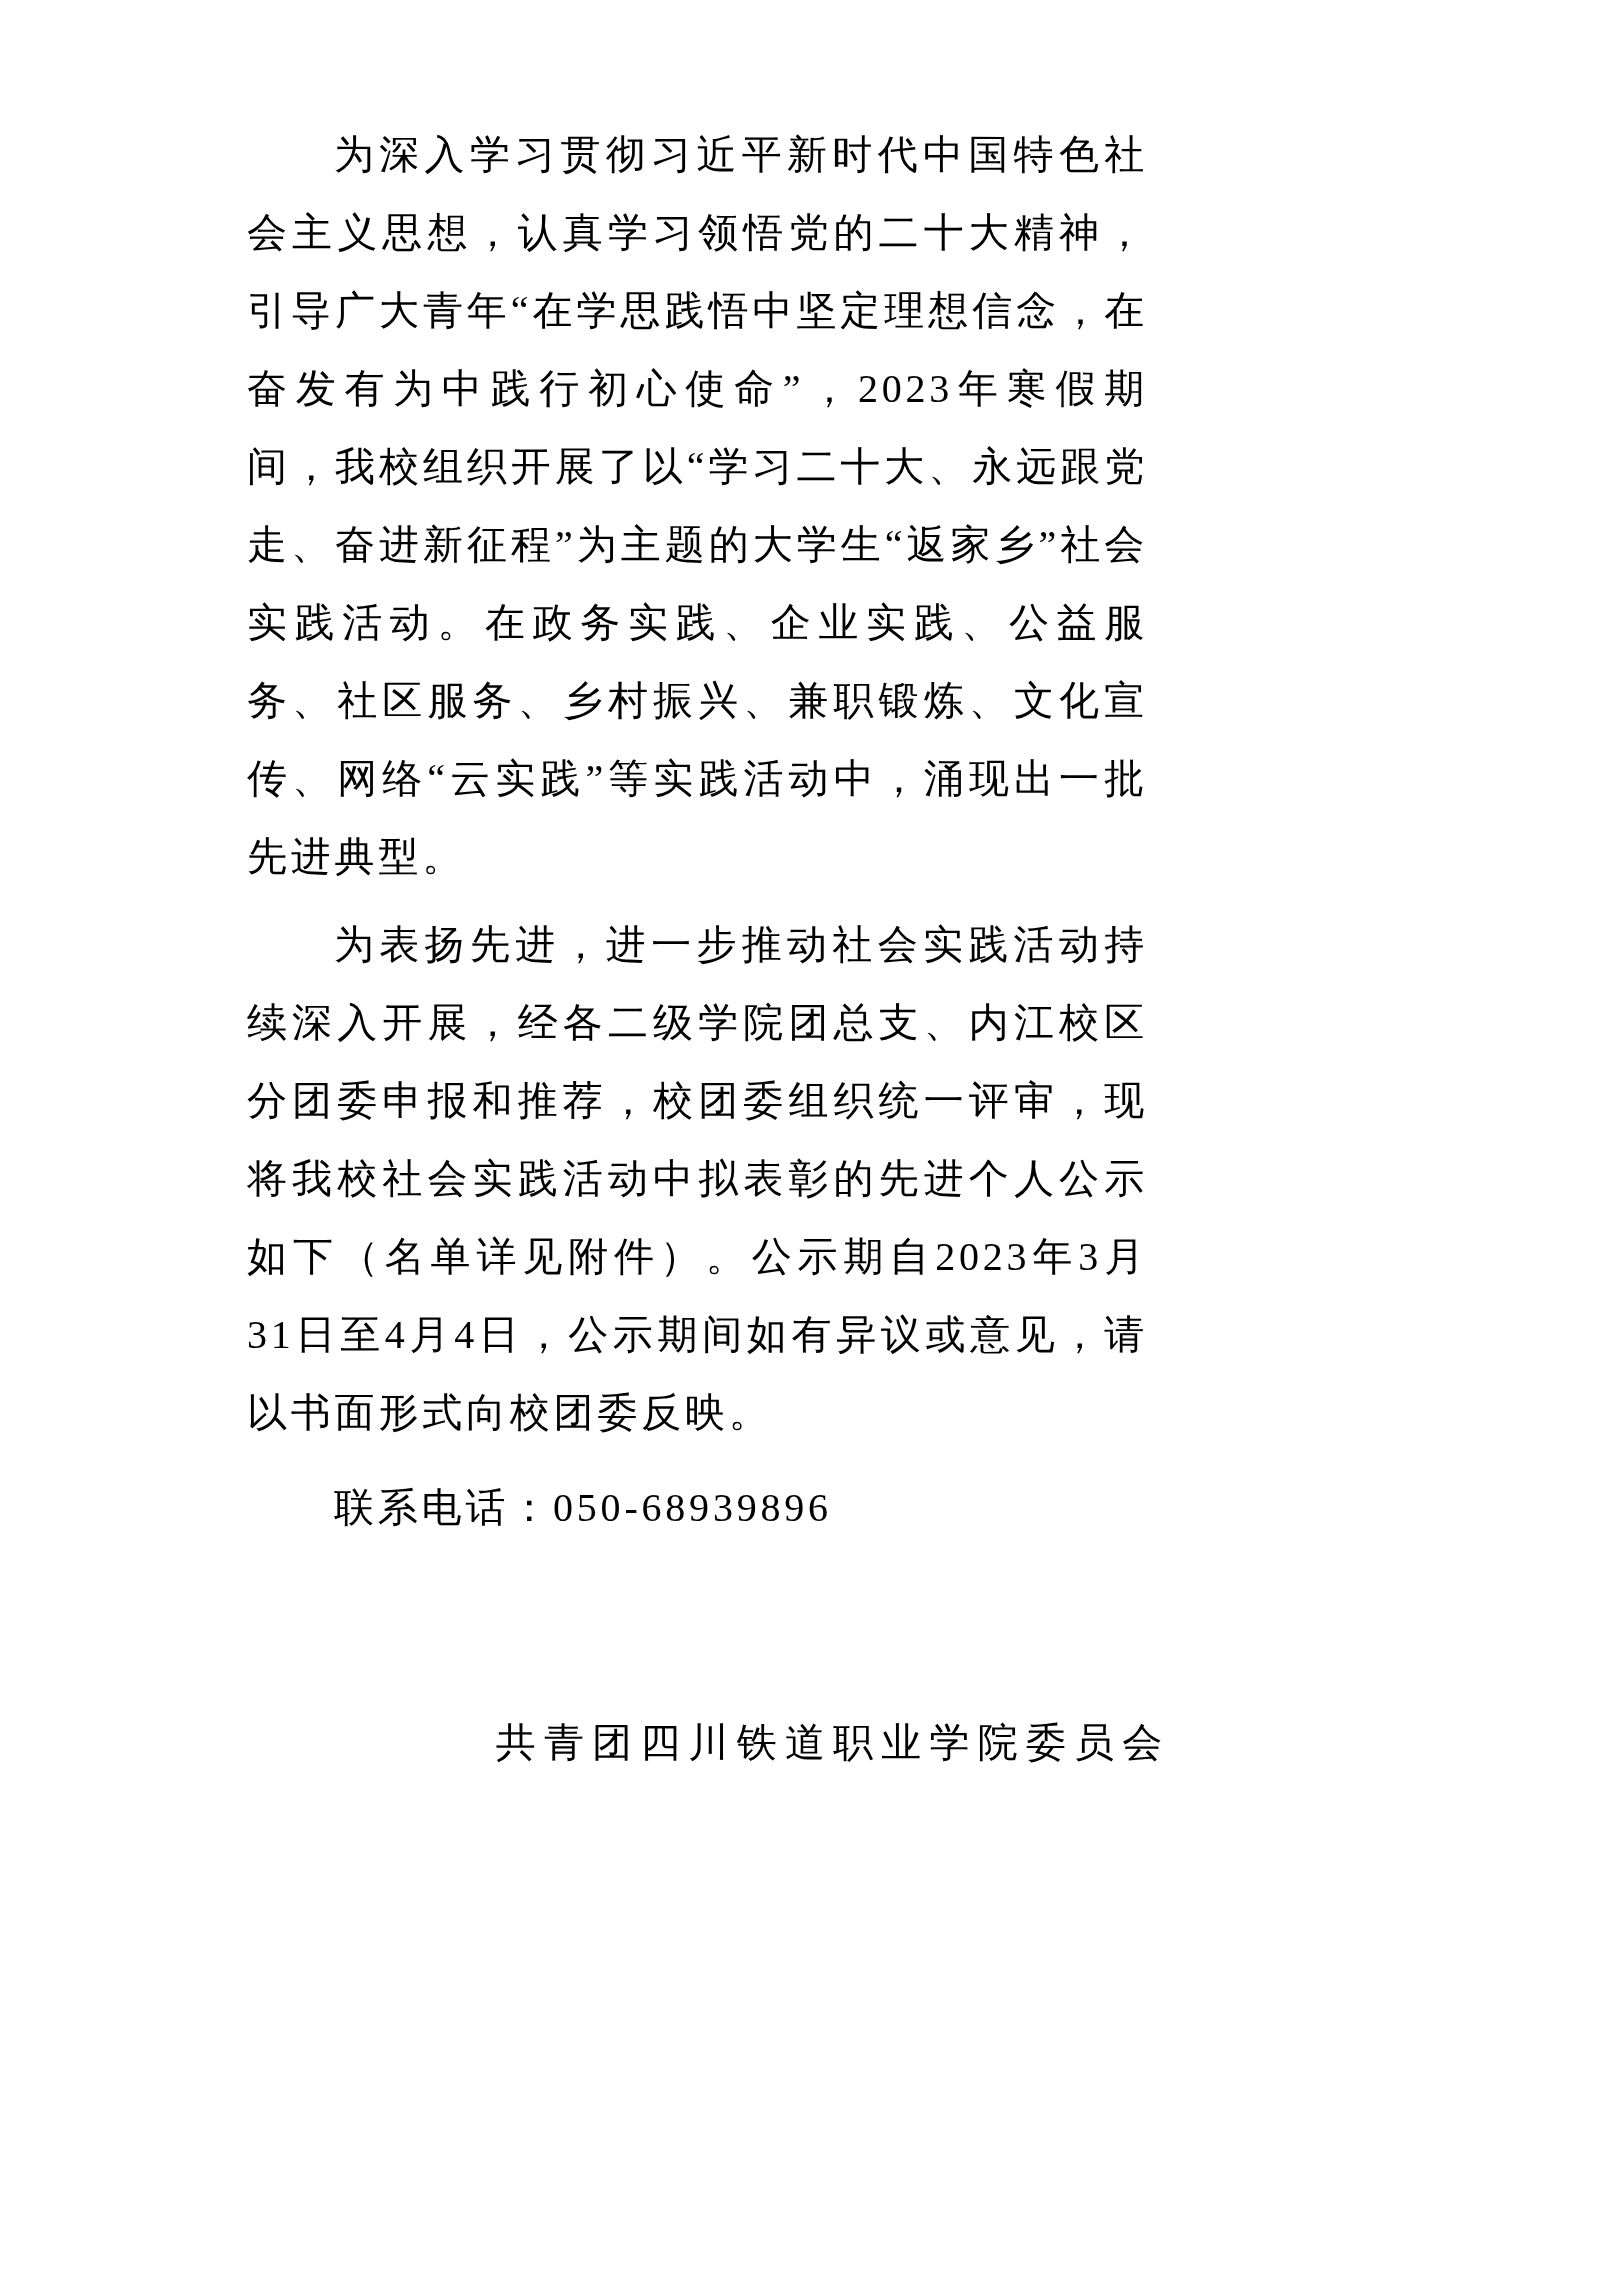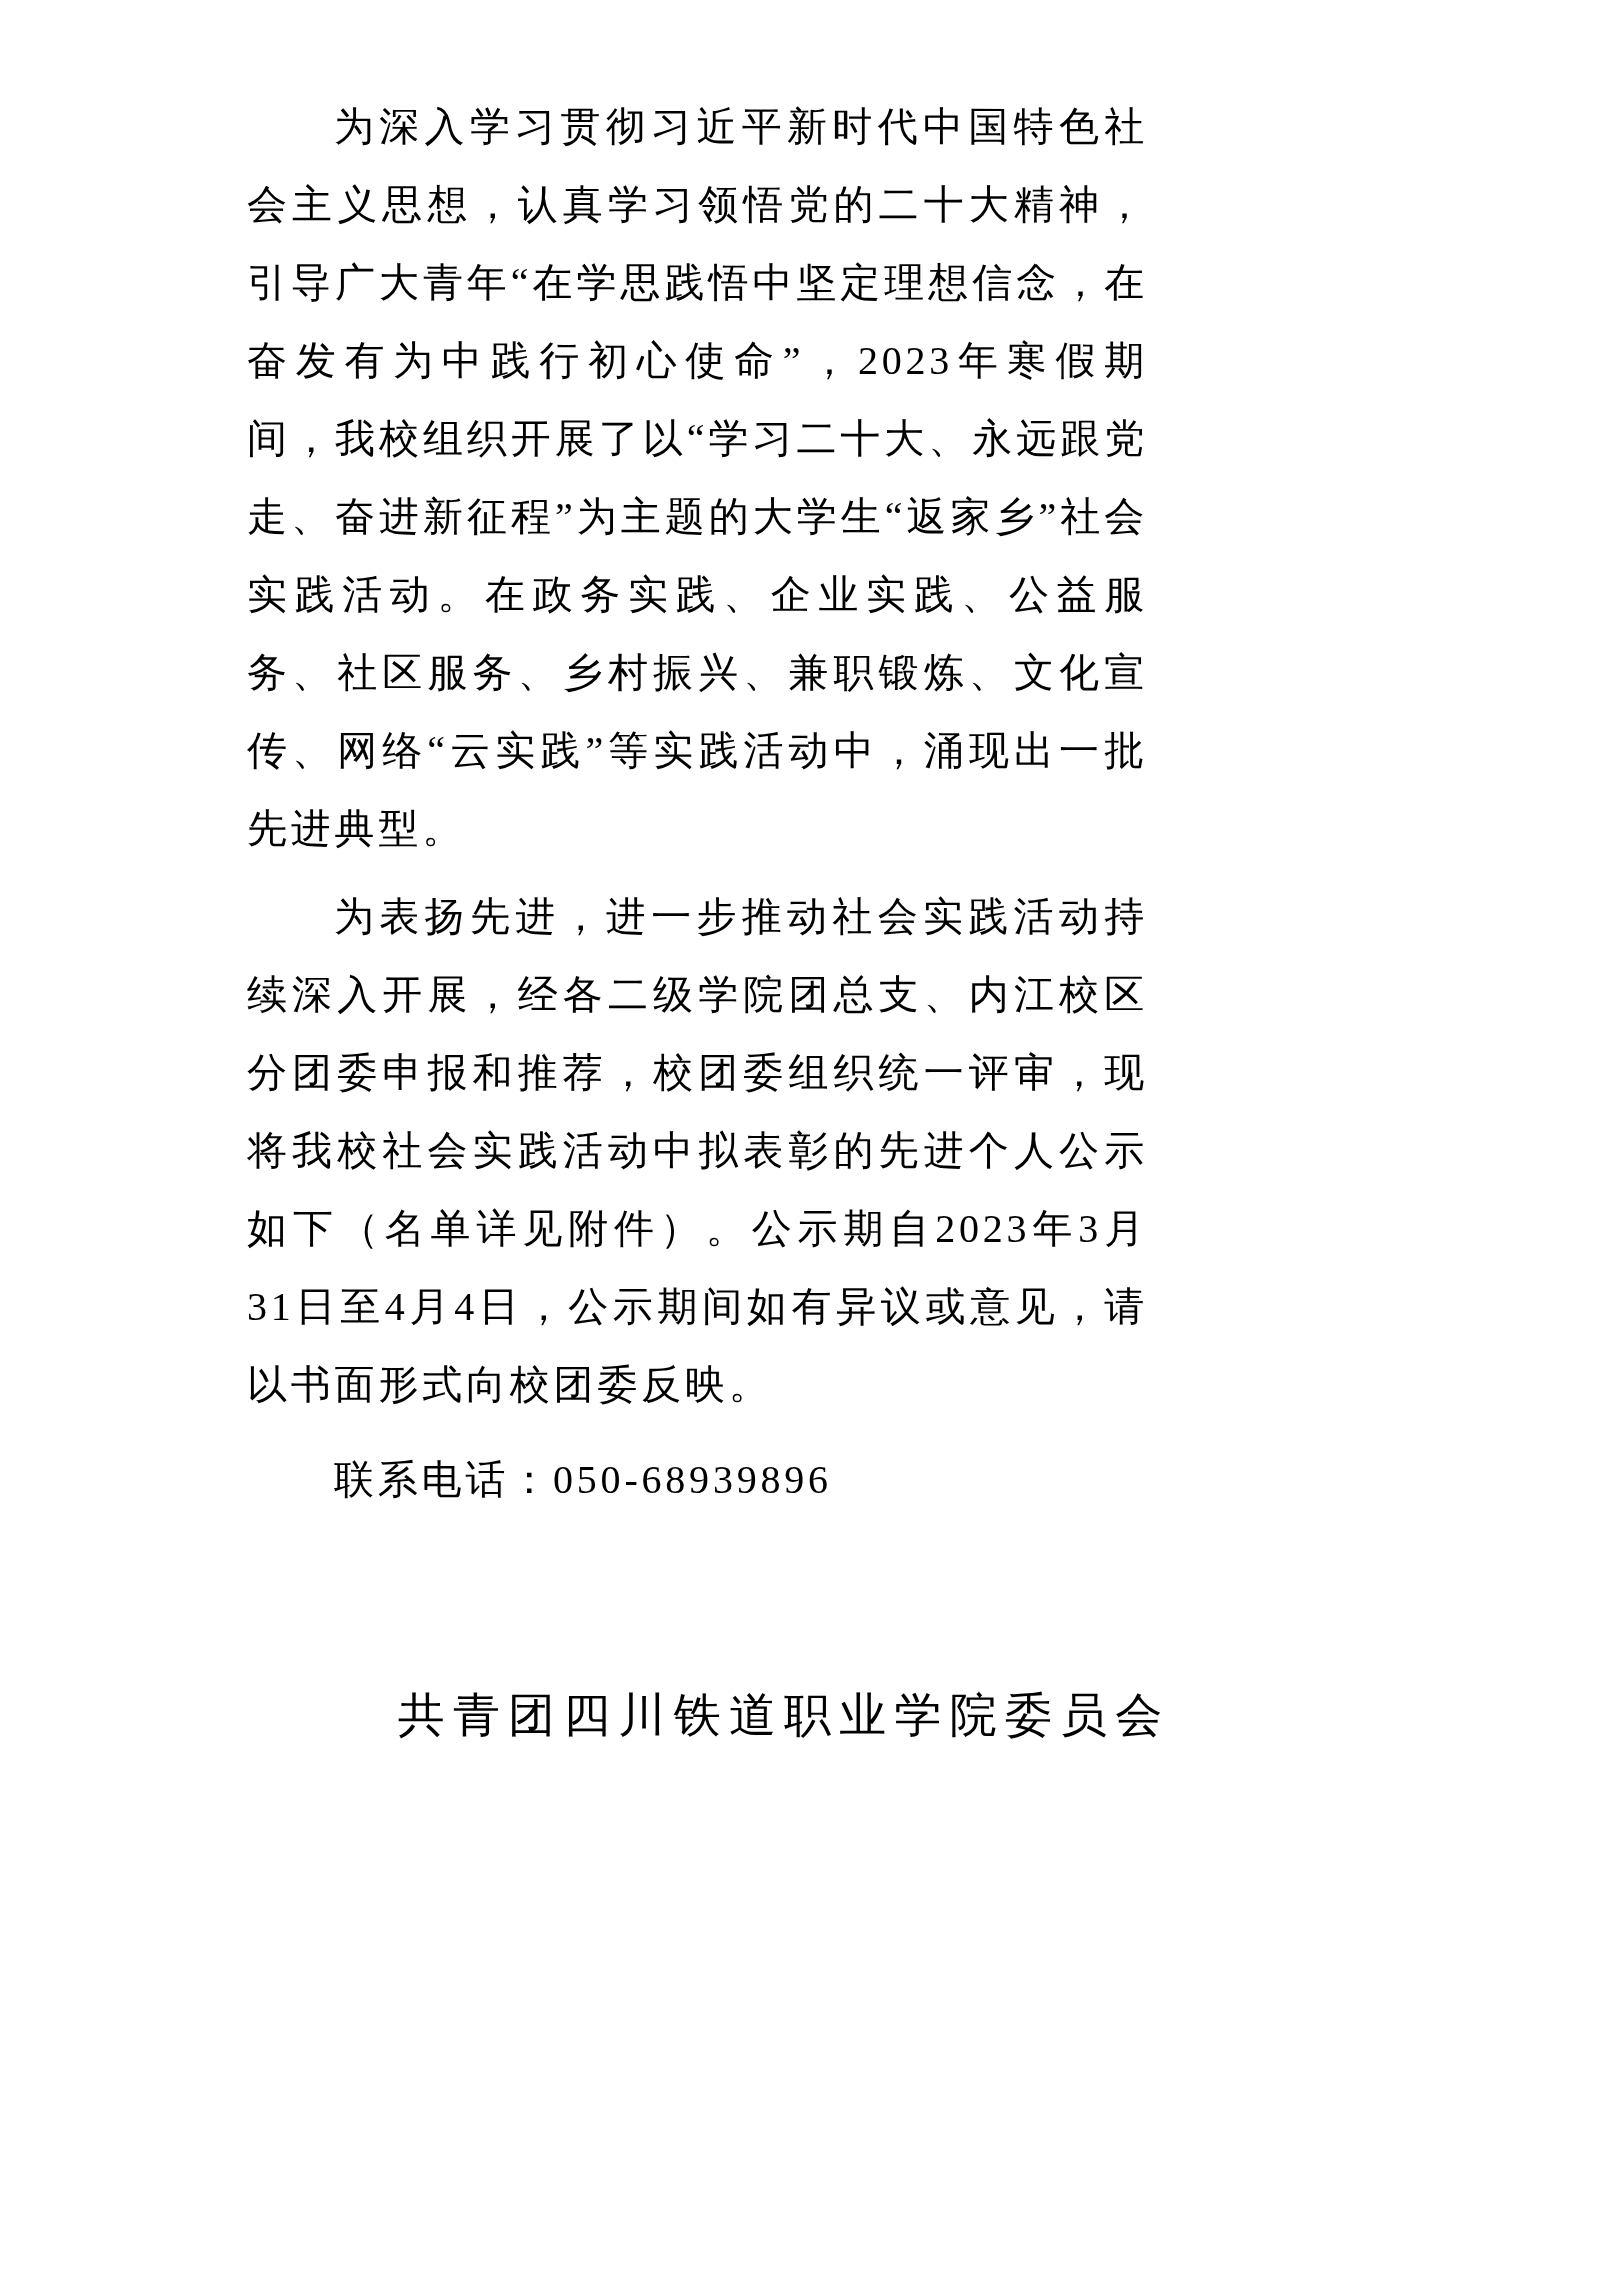--- a/index.html
+++ b/index.html
@@ -8,21 +8,21 @@
     background: #ffffff;
   }
   .page {
     position: relative;
     width: 1398px;
     height: 2295px;
     background: #ffffff;
     color: #000000;
     font-family: "Liberation Serif", "DejaVu Serif", serif;
     box-sizing: border-box;
-    padding: 88px 250px 0 247px;
+    padding: 116px 250px 0 247px;
     overflow: hidden;
   }
   .para {
     margin: 0;
     font-size: 40px;
     line-height: 78px;
     letter-spacing: 3.8px;
     text-align: justify;
     text-indent: 87px;
     font-weight: normal;
@@ -32,21 +32,21 @@
   }
   .para-contact {
     margin-top: 17px;
   }
   .signature {
     margin-top: 157px;
     margin-left: auto;
     margin-right: -22.5px;
     width: fit-content;
     text-align: center;
-    font-size: 47px;
+    font-size: 40px;
     line-height: 78px;
     letter-spacing: 8.2px;
   }
   .sig-line {
     white-space: nowrap;
   }
 </style>
 </head>
 <body>
 

